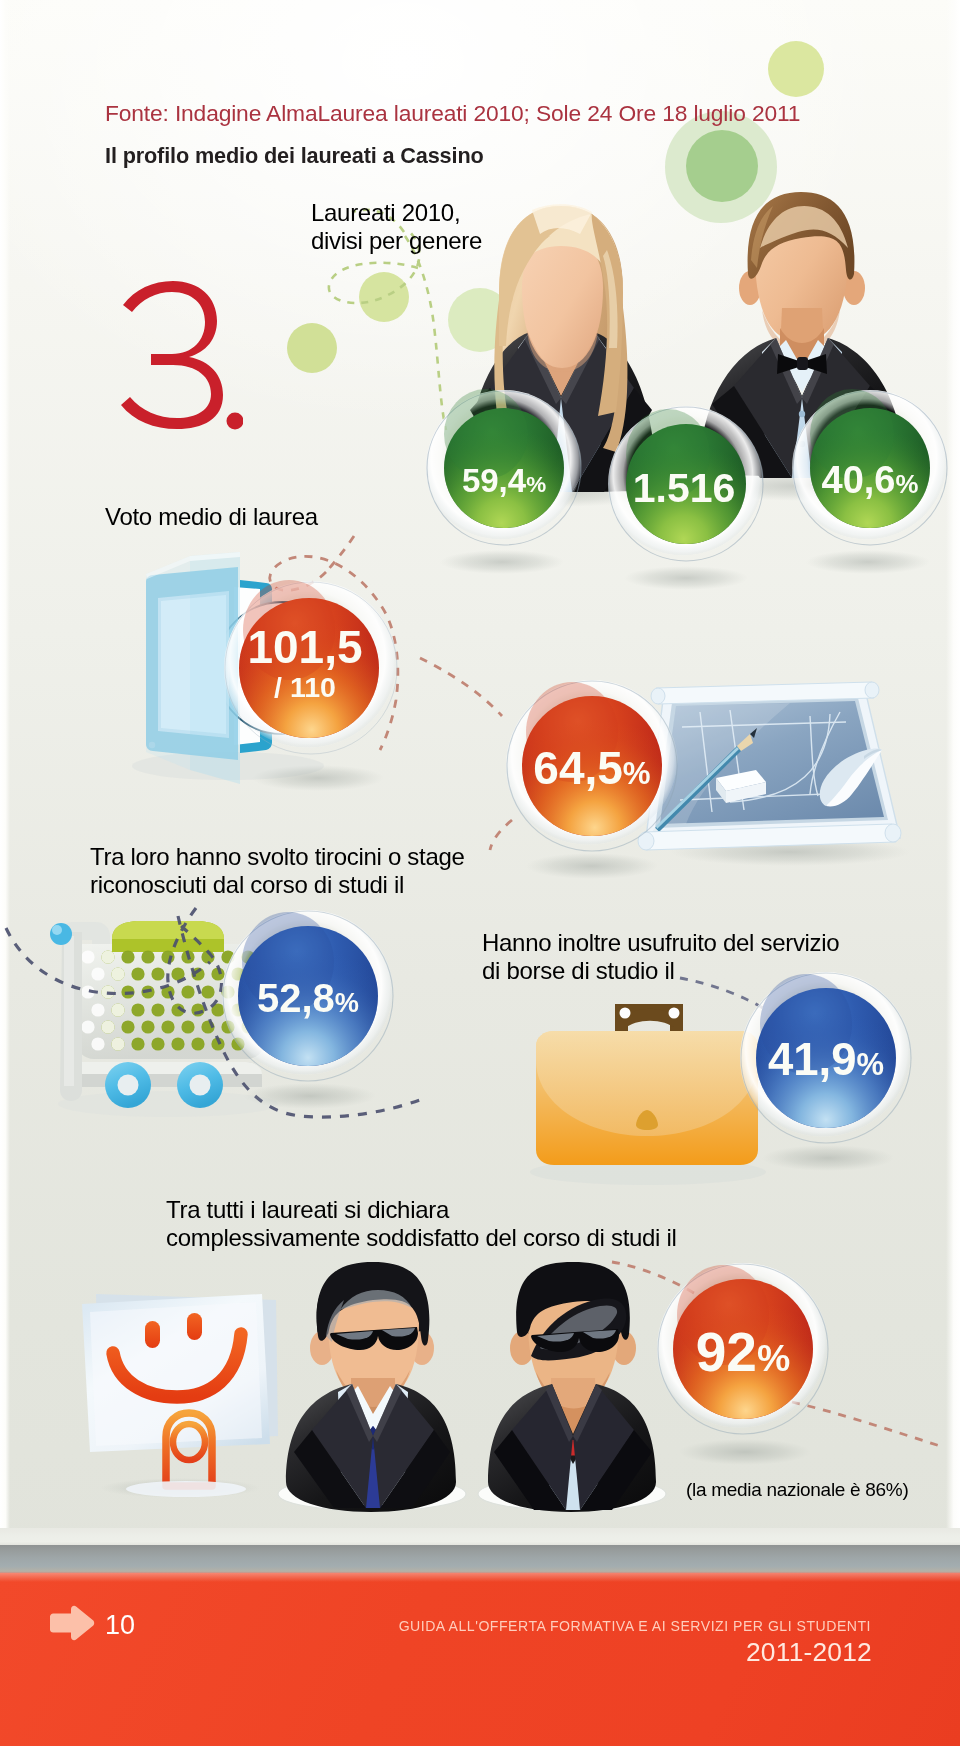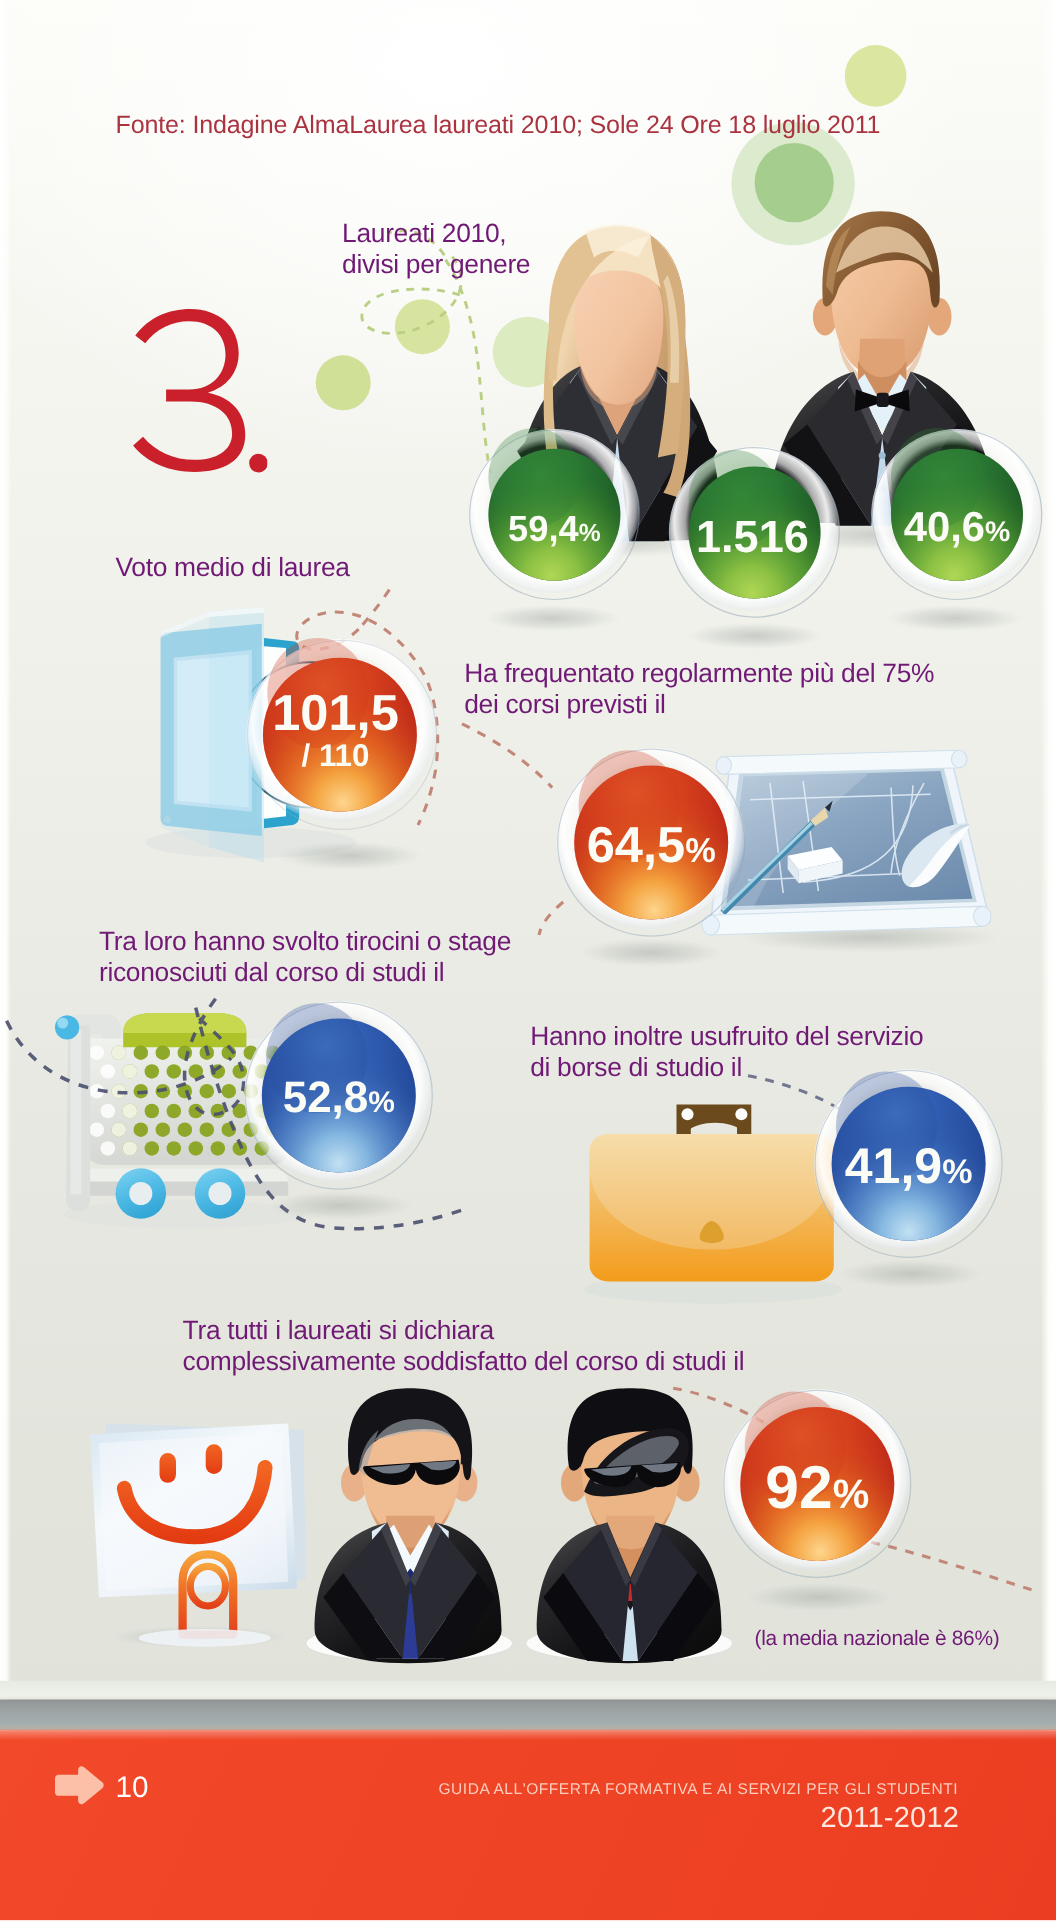--- a/index.html
+++ b/index.html
@@ -19,21 +19,21 @@
      background:linear-gradient(90deg,#ffffff 0%,#fdfdfa 55%,rgba(255,255,255,0) 100%);}
   #bgright{position:absolute;right:0;top:0;width:14px;height:1576px;
      background:linear-gradient(270deg,#ffffff 0%,#fdfdfb 45%,rgba(255,255,255,0) 100%);}
 
   
   .t{position:absolute;white-space:pre;line-height:1.18;}
   #src{left:105px;top:100px;font-size:22.8px;color:#aa3340;letter-spacing:-0.15px;}
   #ttl{left:105px;top:143px;font-size:21.7px;color:#231f20;font-weight:bold;letter-spacing:-0.15px;}
   #num3{left:99px;top:279px;line-height:0;}
 
-  .cap{position:absolute;color:#701a75;font-size:24px;line-height:1.16;white-space:pre;letter-spacing:-0.3px;}
+  .cap{position:absolute;color:#000000;font-size:24px;line-height:1.16;white-space:pre;letter-spacing:-0.3px;}
 
   
   .bnum{position:absolute;color:#fbfcf5;font-weight:bold;white-space:nowrap;
         transform:translate(-50%,-50%);line-height:1;}
   .bnum .pc{font-size:0.68em;}
 
   
   #footer{position:absolute;left:0;top:1573px;width:960px;height:173px;
      background:linear-gradient(115deg,#f2492a 0%,#ef4425 42%,#ee4124 75%,#ea3d21 100%);}
   #footShine{position:absolute;left:0;top:1573px;width:960px;height:9px;
@@ -673,20 +673,21 @@
         <circle cx="743" cy="1349" r="86" fill="url(#gRing)"></circle>
         <circle cx="743" cy="1349" r="85" fill="none" stroke="#8fa3b3" stroke-width="1.1" opacity=".45"></circle>
         <circle cx="743" cy="1349" r="70" fill="url(#oSph)"></circle>
         <circle cx="743" cy="1349" r="70" fill="url(#oSph2)"></circle>
         <ellipse cx="723" cy="1315" rx="46" ry="50" fill="#d13a1d" opacity=".30"></ellipse>
       </g>
     </g>
   </svg>
 
   <div class="t" id="src">Fonte: Indagine AlmaLaurea laureati 2010; Sole 24 Ore 18 luglio 2011</div>
+  <div class="t" id="ttl">Il profilo medio dei laureati a Cassino</div>
   <div class="t" id="num3">
     <svg width="126" height="152" viewBox="0 0 126 152" aria-hidden="true">
       <path d="M6 26 C 18 10, 36 2, 56 2 C 82 2, 100 18, 100 42 C 100 60, 89 73, 72 78
                C 93 82, 106 96, 106 116 C 106 140, 86 150, 60 150 C 37 150, 17 142, 4 126
                L 13 118 C 25 132, 41 139, 60 139 C 79 139, 94 131, 94 115 C 94 98, 80 86, 56 86
                L 34 86 L 34 75 L 55 75 C 76 75, 88 61, 88 43 C 88 25, 75 13, 55 13
                C 39 13, 25 20, 15 33 Z" fill="#c9202b"></path>
       <circle cx="118" cy="142" r="8.5" fill="#c9202b"></circle>
     </svg>
   </div>
@@ -713,22 +714,20 @@
   <div class="bnum" style="left:826px;top:1060px;font-size:45.5px;">
     <span>41,9</span><span class="pc">%</span>
   </div>
   <div class="bnum" style="left:743px;top:1352px;font-size:55px;">
     <span>92</span><span class="pc">%</span>
   </div>
 
   <div class="cap" style="left:311px;top:199px;">Laureati 2010,
 divisi per genere</div>
   <div class="cap" style="left:105px;top:503px;">Voto medio di laurea</div>
-  <div class="cap" style="left:422px;top:599px;">Ha frequentato regolarmente più del 75%
-dei corsi previsti il</div>
   <div class="cap" style="left:90px;top:843px;">Tra loro hanno svolto tirocini o stage
 riconosciuti dal corso di studi il</div>
   <div class="cap" style="left:482px;top:929px;">Hanno inoltre usufruito del servizio
 di borse di studio il</div>
   <div class="cap" style="left:166px;top:1196px;">Tra tutti i laureati si dichiara
 complessivamente soddisfatto del corso di studi il</div>
   <div class="cap" id="natavg" style="left:686px;top:1479px;font-size:19px;">(la media nazionale è 86%)</div>
 
   <div id="footTopline2"></div>
   <div id="footTopline"></div>

